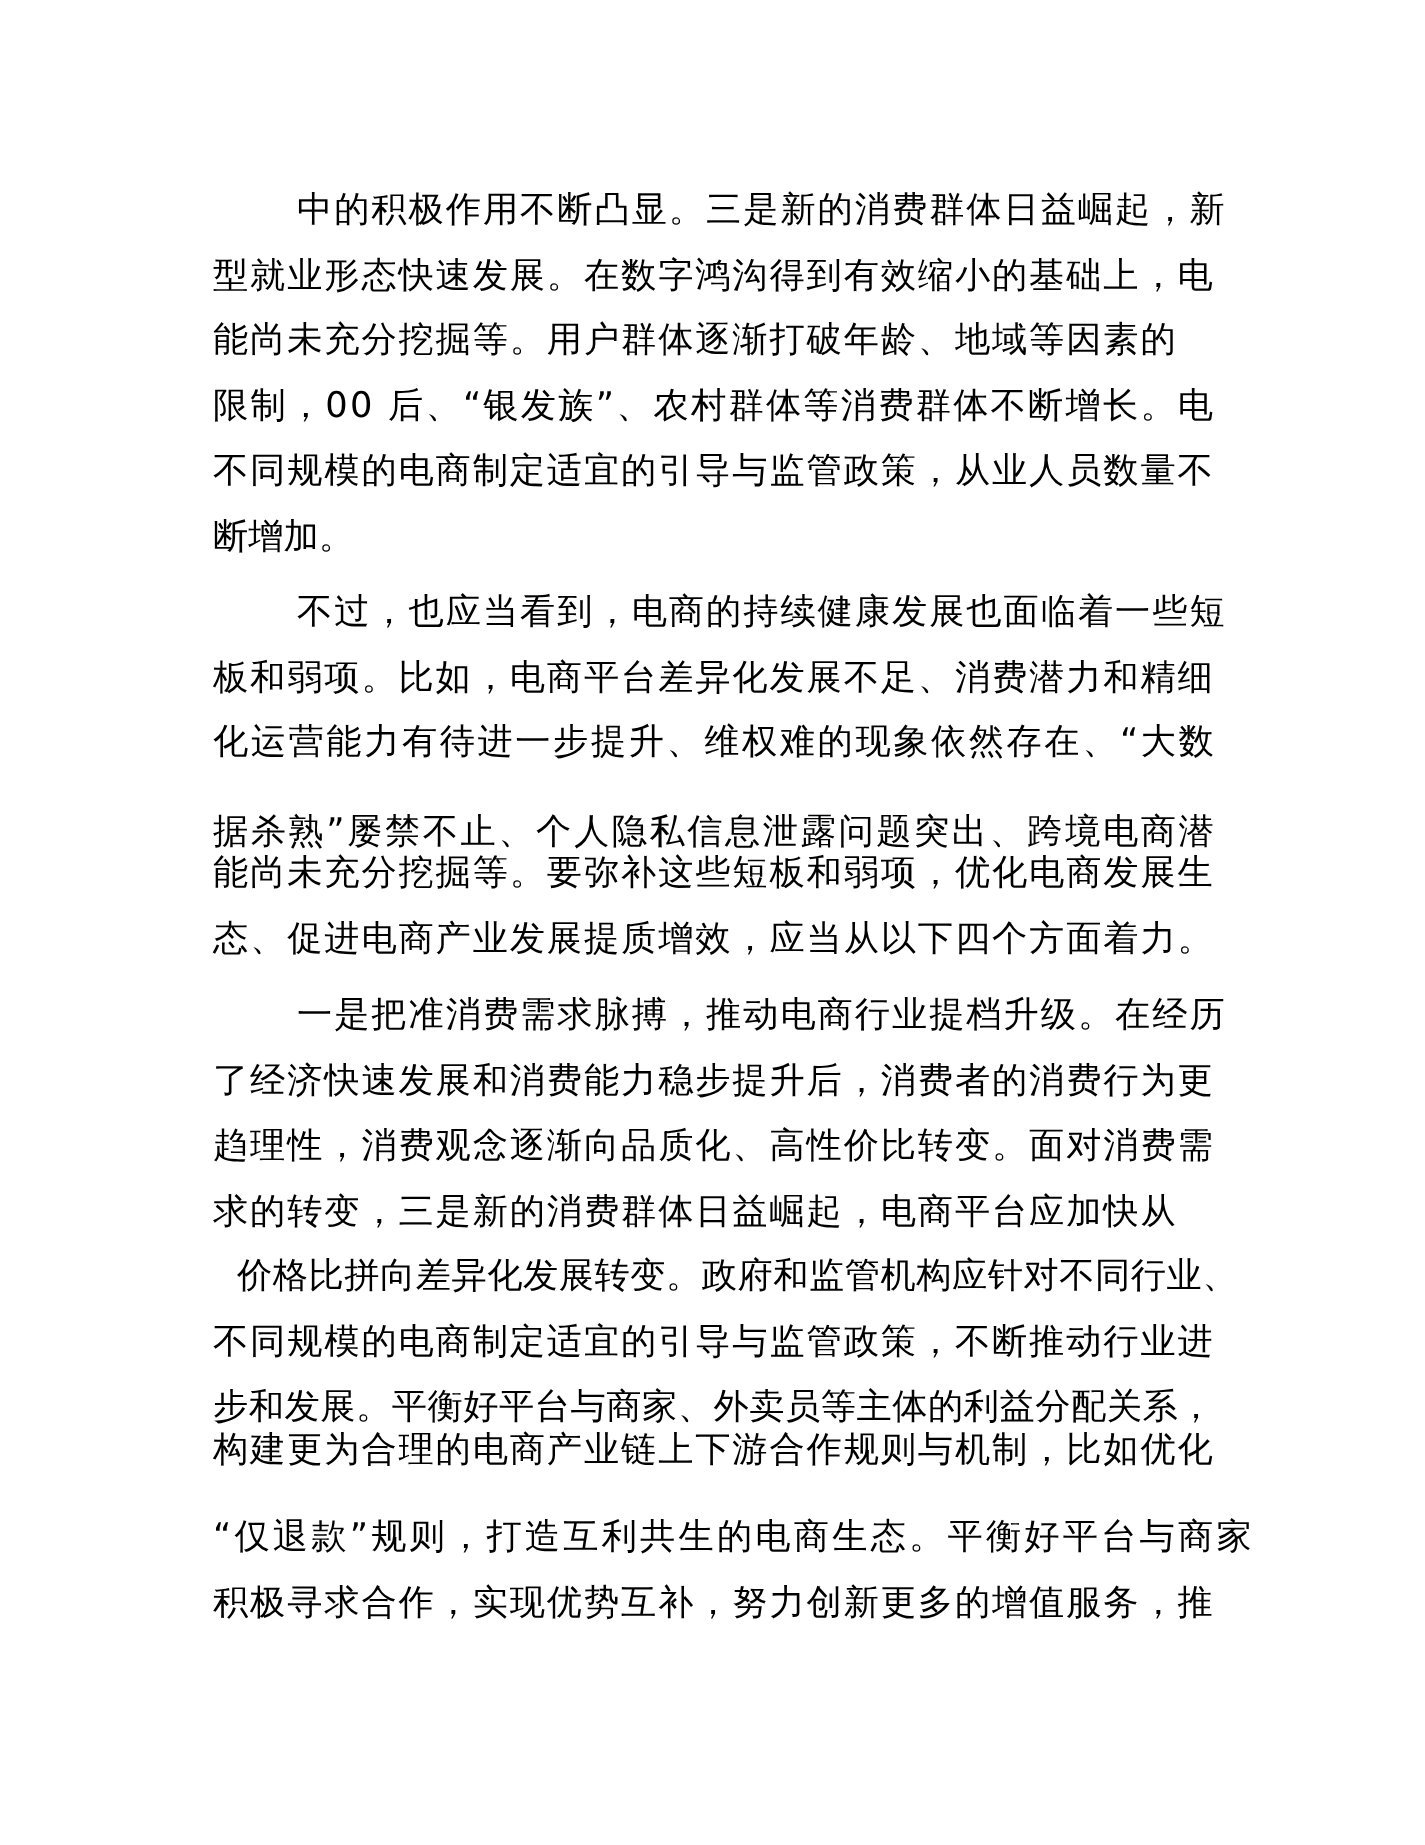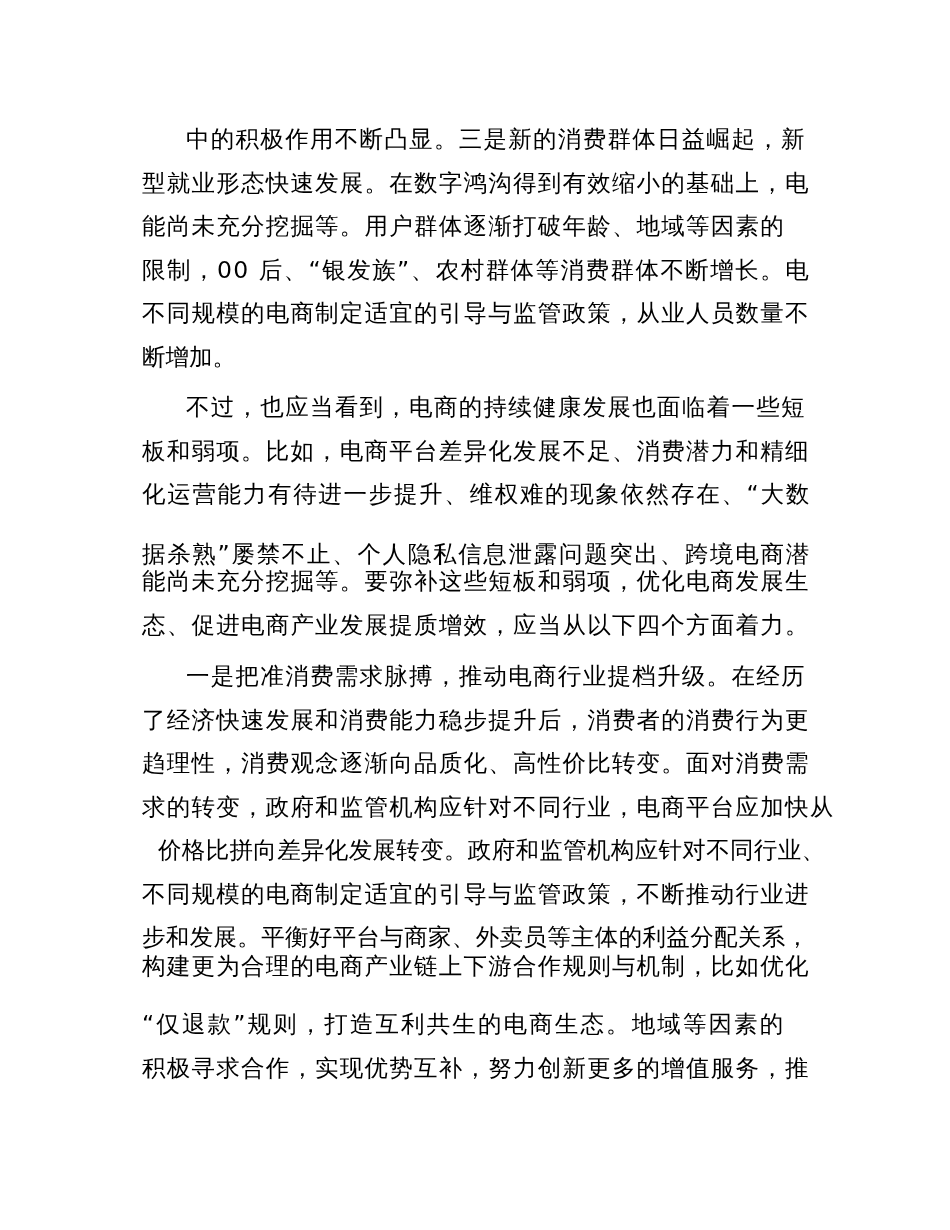--- a/index.html
+++ b/index.html
@@ -11,21 +11,21 @@
     .para { position: absolute; left: 142px; width: 680px; }
     .line {
       position: absolute; left: 0; height: 43px;
       white-space: nowrap;
       font-family: "DejaVu Sans", "Liberation Sans", sans-serif;
       font-size: 23.5px;
       line-height: 30px;
       color: #000000;
       letter-spacing: 0px;
     }
-    .line.indent { left: 44px; }
+    .line.indent { left: 56px; }
   </style>
 </head>
 <body>
 
 <div class="page">
 
   <div class="para" style="top:124px;">
     <div class="line indent" style="top: 0px; letter-spacing: 1.29167px;">中的积极作用不断凸显。三是新的消费群体日益崛起，新</div>
     <div class="line" style="top: 43.5px; letter-spacing: 1.23077px;">型就业形态快速发展。在数字鸿沟得到有效缩小的基础上，电</div>
     <div class="line" style="top: 87px; letter-spacing: 1.23077px;">能尚未充分挖掘等。用户群体逐渐打破年龄、地域等因素的</div>
@@ -40,22 +40,22 @@
     <div class="line" style="top: 87px; letter-spacing: 1.69231px;">化运营能力有待进一步提升、维权难的现象依然存在、“大数</div>
     <div class="line" style="top: 130.5px; letter-spacing: 1.69231px; margin-top: 16px;">据杀熟”屡禁不止、个人隐私信息泄露问题突出、跨境电商潜</div>
     <div class="line" style="top: 174px; letter-spacing: 1.23077px;">能尚未充分挖掘等。要弥补这些短板和弱项，优化电商发展生</div>
     <div class="line" style="top: 217.5px; letter-spacing: 1.23077px;">态、促进电商产业发展提质增效，应当从以下四个方面着力。</div>
   </div>
 
   <div class="para" style="top:661px;">
     <div class="line indent" style="top: 0px; letter-spacing: 1.29167px;">一是把准消费需求脉搏，推动电商行业提档升级。在经历</div>
     <div class="line" style="top: 43.5px; letter-spacing: 1.23077px;">了经济快速发展和消费能力稳步提升后，消费者的消费行为更</div>
     <div class="line" style="top: 87px; letter-spacing: 1.23077px;">趋理性，消费观念逐渐向品质化、高性价比转变。面对消费需</div>
-    <div class="line" style="top: 130.5px; letter-spacing: 1.23077px;">求的转变，政府和监管机构应针对不同行业，电商平台应加快从</div>
+    <div class="line" style="top: 130.5px; letter-spacing: 1.23077px;">求的转变，三是新的消费群体日益崛起，电商平台应加快从</div>
     <div class="line" style="top: 174px; letter-spacing: 0.333333px; margin-left: 16px;">价格比拼向差异化发展转变。政府和监管机构应针对不同行业、</div>
     <div class="line" style="top: 217.5px; letter-spacing: 1.23077px;">不同规模的电商制定适宜的引导与监管政策，不断推动行业进</div>
     <div class="line" style="top: 261px; letter-spacing: 0.333333px;">步和发展。平衡好平台与商家、外卖员等主体的利益分配关系，</div>
     <div class="line" style="top: 290px; letter-spacing: 1.23077px;">构建更为合理的电商产业链上下游合作规则与机制，比如优化</div>
-    <div class="line" style="top: 348px; letter-spacing: 2.11538px;">“仅退款”规则，打造互利共生的电商生态。地域等因素的</div>
+    <div class="line" style="top: 348px; letter-spacing: 2.11538px;">“仅退款”规则，打造互利共生的电商生态。平衡好平台与商家</div>
     <div class="line" style="top: 391.5px; letter-spacing: 1.23077px;">积极寻求合作，实现优势互补，努力创新更多的增值服务，推</div>
   </div>
 
 </div>
 
 </body></html>

